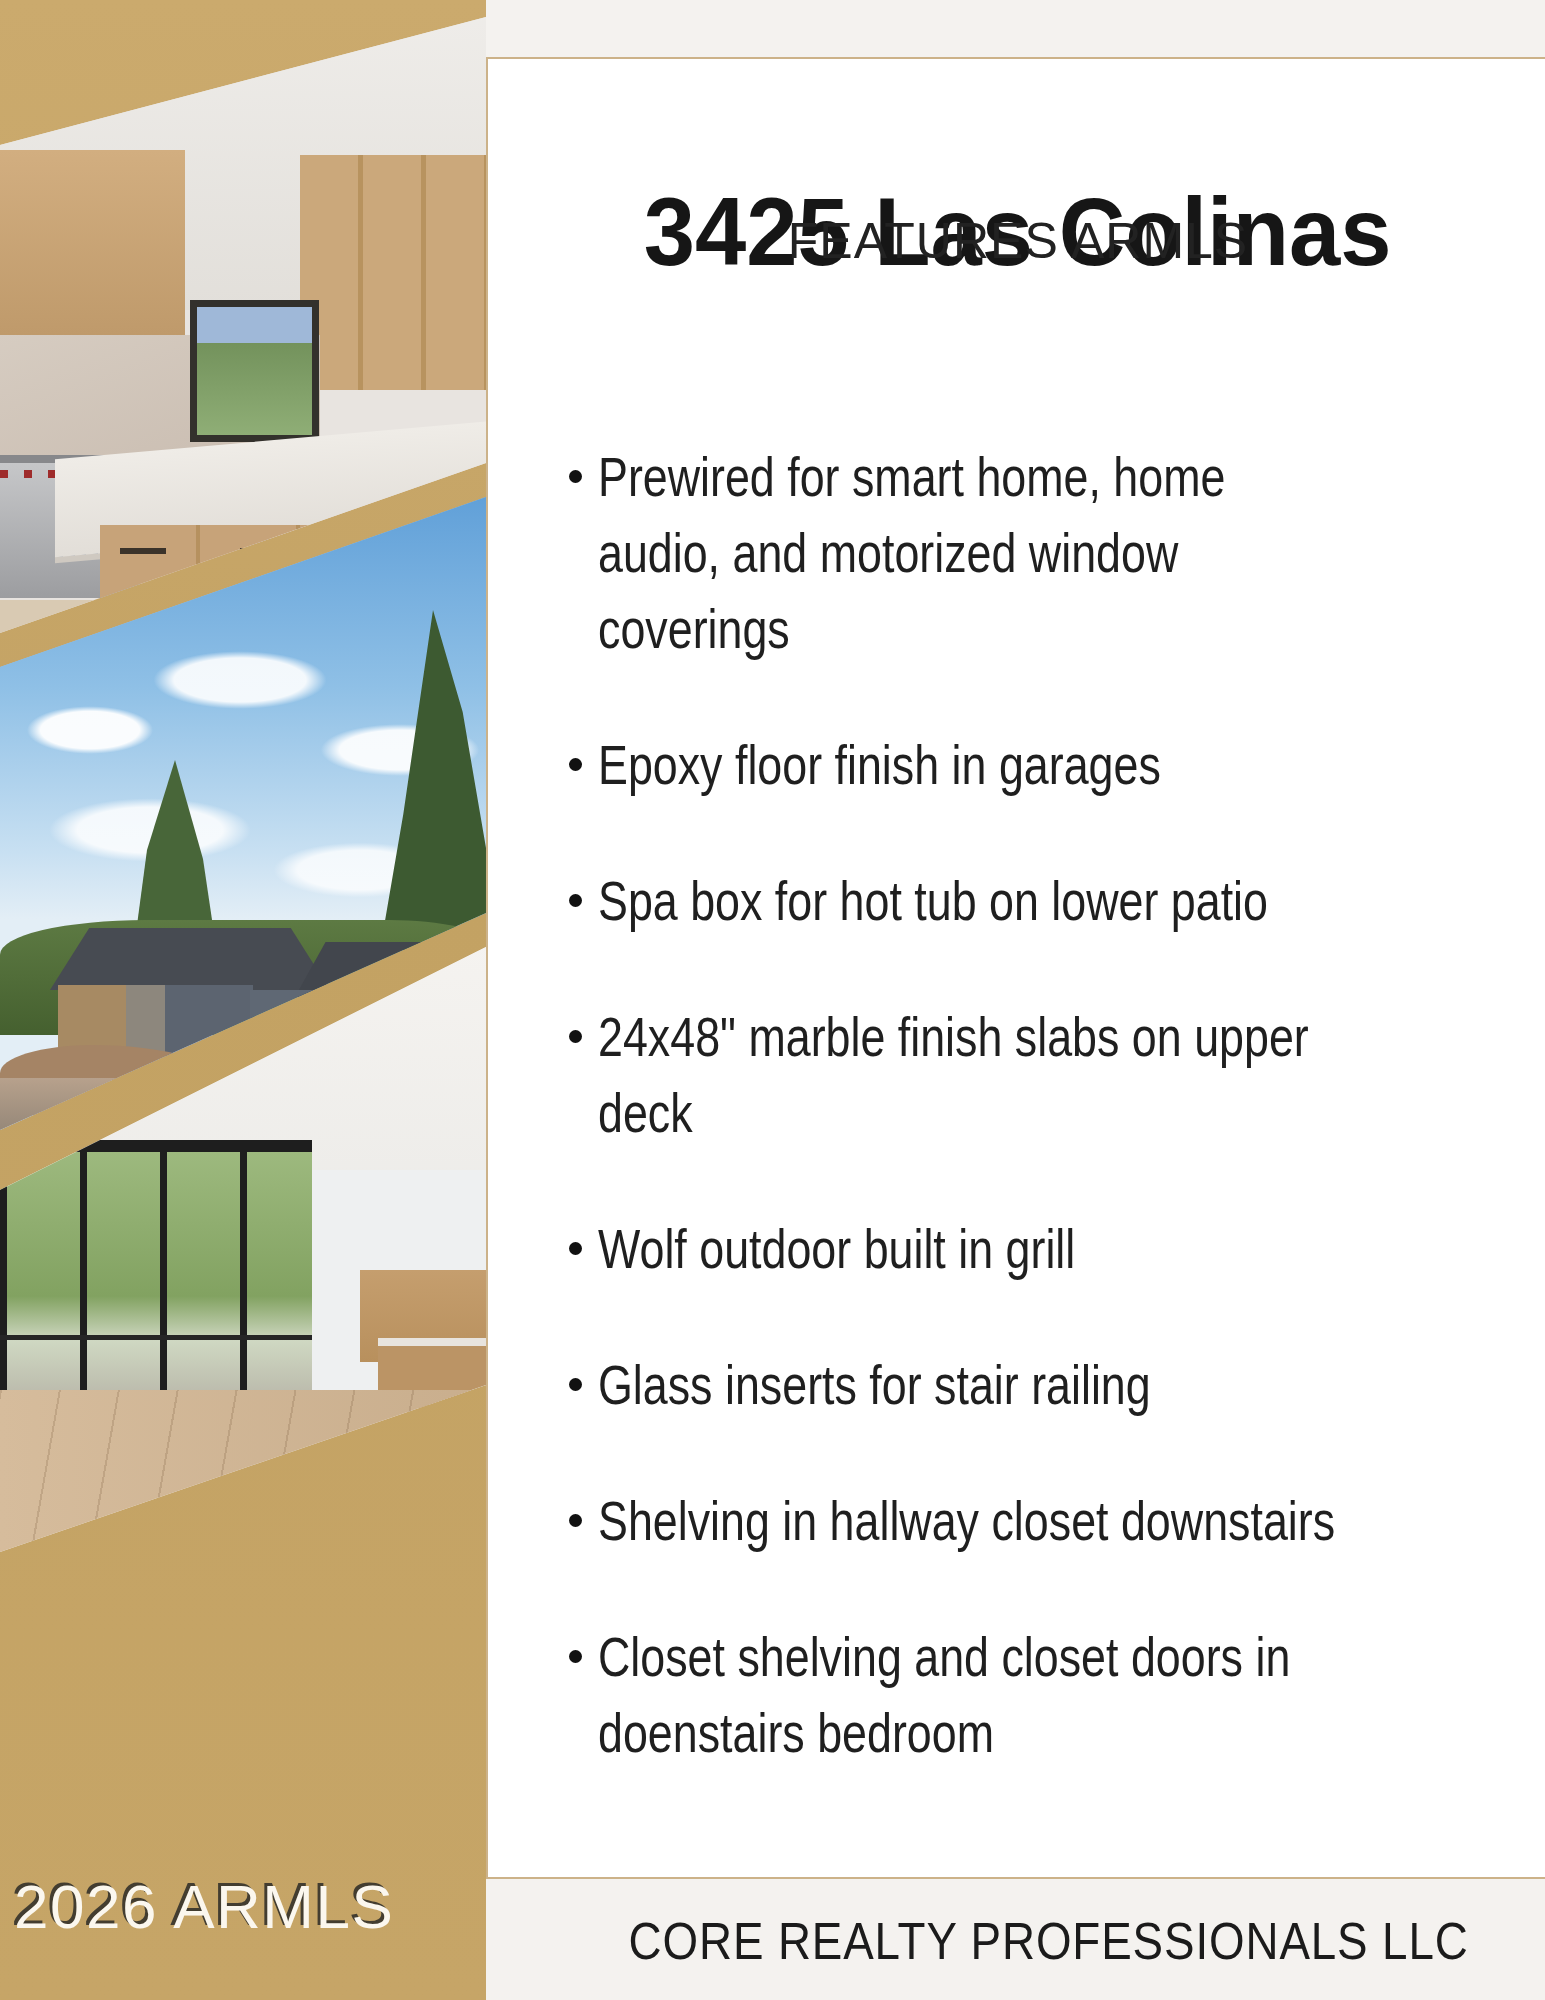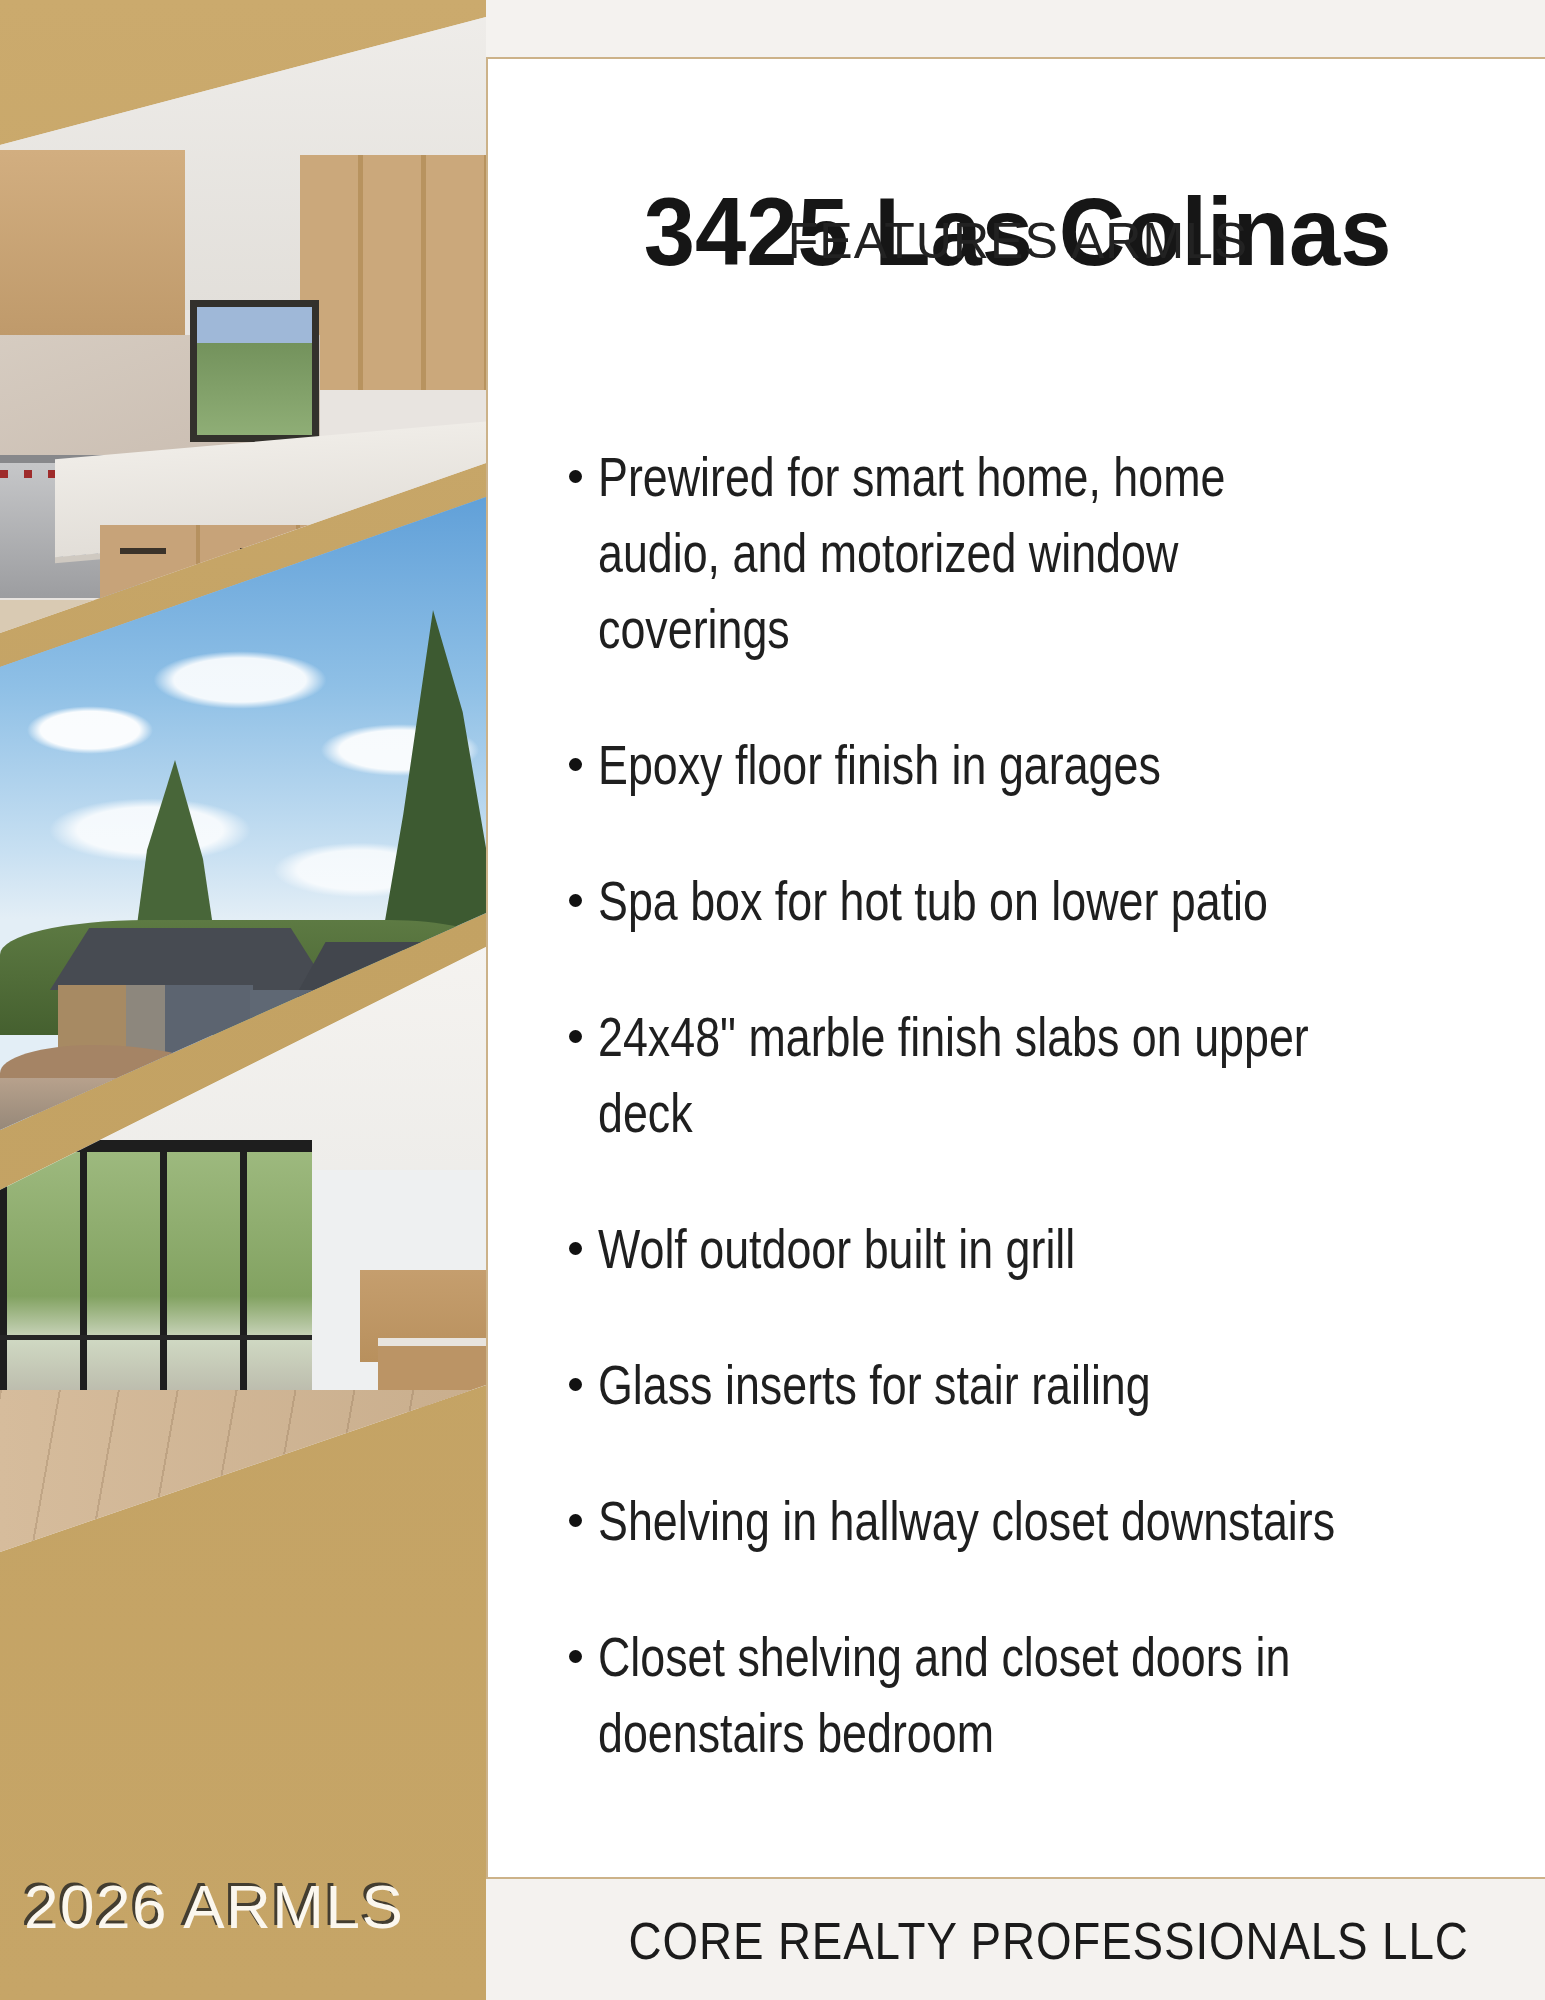--- a/index.html
+++ b/index.html
@@ -120,21 +120,21 @@
   }
   .feature-lines{margin-left:29px;}
   .feature-line{
     font-size:56px;line-height:76px;white-space:nowrap;
     transform:scaleX(.8);transform-origin:0 50%;
     color:#1f1f1f;
   }
 
   
   .watermark{
-    position:absolute;left:24px;top:1870px;
+    position:absolute;left:14px;top:1870px;
     font-size:62px;line-height:1.2;letter-spacing:1.5px;
     color:#fbf7ee;
     text-shadow:-3px -3px 0 rgba(52,50,42,.9);
     white-space:nowrap;
   }
   .footer-brand{
     position:absolute;right:76px;top:1910px;text-align:right;
     font-size:52px;line-height:1.2;color:#1b1b1b;letter-spacing:1px;
     white-space:nowrap;
   }

